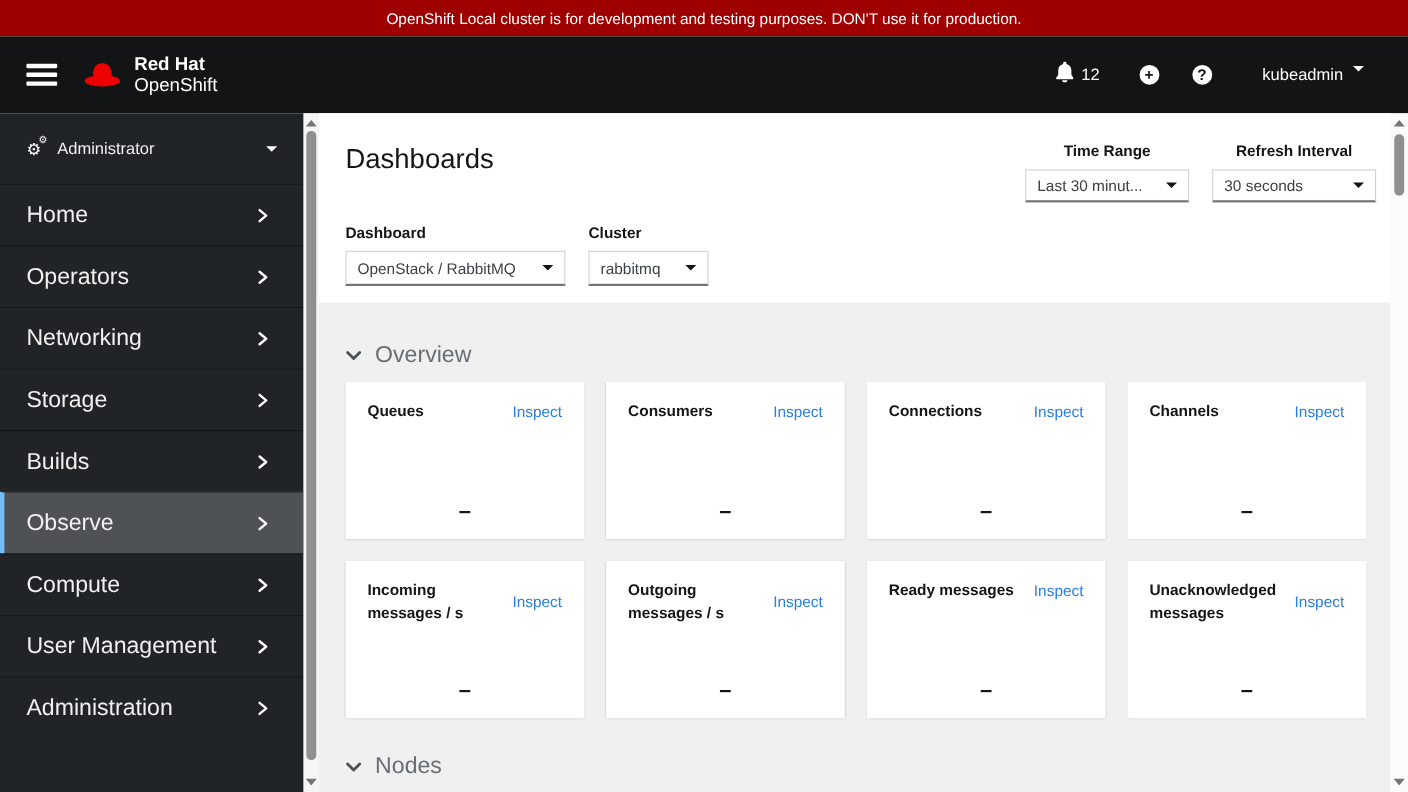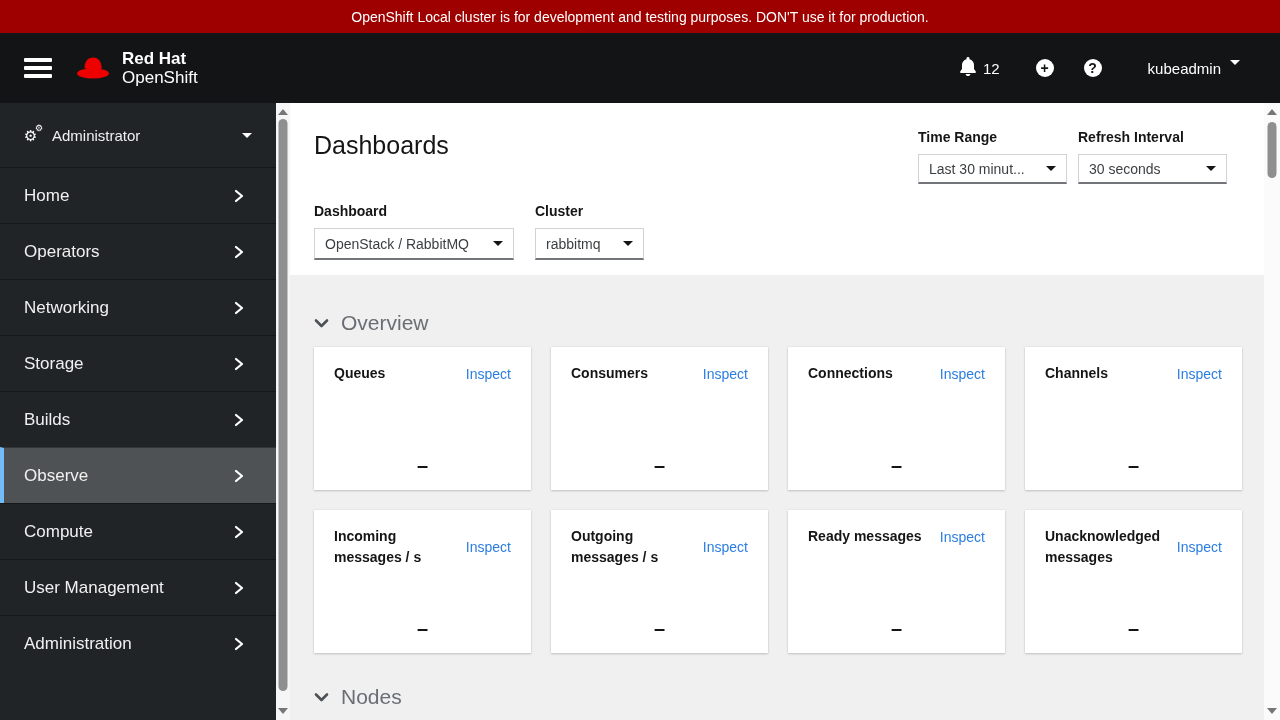--- a/index.html
+++ b/index.html
@@ -39,21 +39,21 @@
 
   
   .sidebar { width:276px; flex:0 0 276px; background:#212427; color:#f0f0f0; overflow:hidden; }
   .persp-row { height:64px; display:flex; align-items:center; padding:0 24px; cursor:pointer; }
   .persp-icon { font-family:"DejaVu Sans", sans-serif; color:#fff; position:relative; width:24px; }
   .persp-icon .g1 { font-size:15px; }
   .persp-icon .g2 { font-size:9px; position:absolute; left:11px; top:-3px; }
   .persp-label { font-size:15px; margin-left:4px; }
   .persp-row .caret-down { margin-left:auto; }
   .nav-item { height:56px; display:flex; align-items:center; padding:0 32px 0 24px;
-              font-size:17px; border-top:1px solid rgba(0,0,0,0.35); cursor:pointer; }
+              font-size:21px; border-top:1px solid rgba(0,0,0,0.35); cursor:pointer; }
   .nav-item .chev { margin-left:auto; display:flex; }
   .nav-item.active { background:#4f5255; border-left:4px solid #73bcf7; padding-left:20px; }
 
   
   .scrollbar { position:relative; background:#f6f6f6; }
   .sb-side { width:14px; flex:0 0 14px; }
   .sb-main { width:16px; flex:0 0 16px; background:#fbfbfb; }
   .sb-arrow { position:absolute; left:50%; transform:translateX(-50%); width:0; height:0; }
   .sb-arrow.up { top:6px; border-left:5px solid transparent; border-right:5px solid transparent;
                  border-bottom:6px solid #767676; }
@@ -70,21 +70,21 @@
   
   .toolbar { position:relative; height:172px; flex:0 0 172px; background:#fff; }
   .page-title { position:absolute; left:24px; top:28px; font-size:25px; font-weight:500; color:#151515; }
   .filter-group { display:flex; flex-direction:column; }
   .filter-label { font-size:14px; font-weight:700; color:#151515; margin-bottom:9px; }
   .pf-select { background:#fff; border:1px solid #d2d2d2; border-bottom:2px solid #72767b;
                display:flex; align-items:center; padding:0 10px; font-size:14px; color:#3c3f42;
                cursor:pointer; }
   .pf-select .sel-caret { margin-left:auto; width:0; height:0; border-left:5px solid transparent;
                border-right:5px solid transparent; border-top:5px solid #151515; }
-  .filters-top { position:absolute; top:26px; right:37px; display:flex; gap:11px; }
+  .filters-top { position:absolute; top:26px; right:13px; display:flex; gap:21px;text-align:center; }
   .filters-top .pf-select { width:149px; height:30px; }
   .filters-bottom { position:absolute; top:100px; left:24px; display:flex; gap:21px; }
   .sel-dashboard { width:200px; height:32px; }
   .sel-cluster { width:109px; height:32px; }
 
   
   .content { flex:1; background:#f0f0f0; padding:20px 22px 0 24px; overflow:hidden; }
   .section-head { display:flex; align-items:center; color:#6a6e73; cursor:pointer; }
   .section-head .sh-chev { display:flex; margin-right:12px; }
   .section-title { font-size:21px; font-weight:400; }

